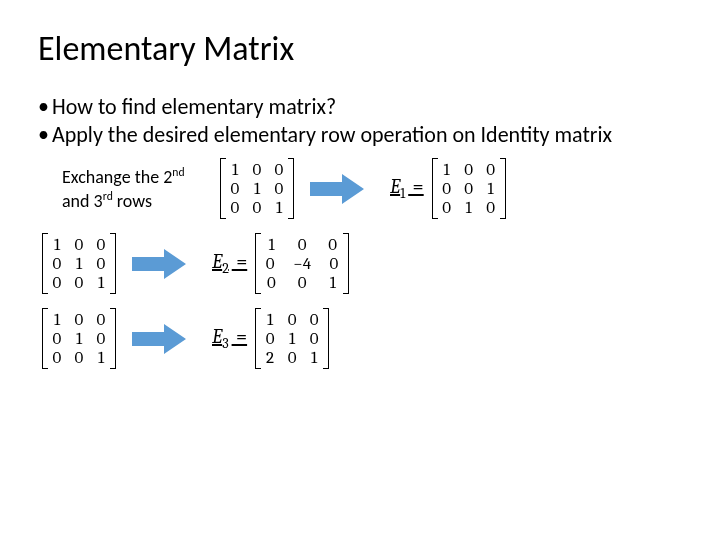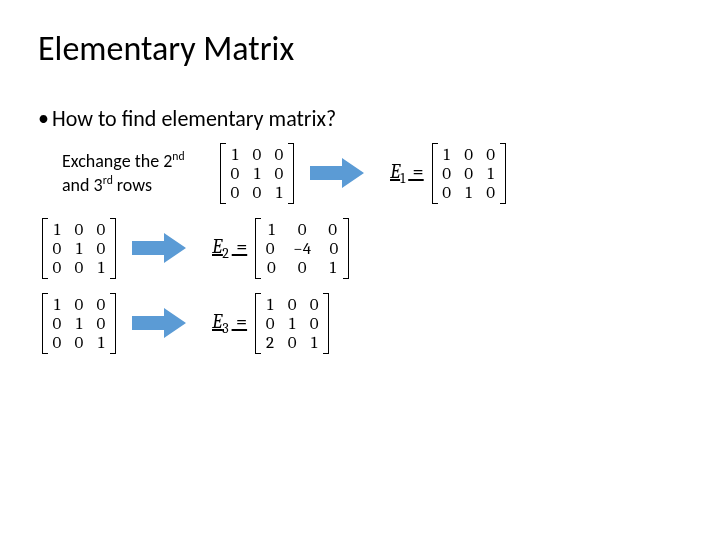--- a/index.html
+++ b/index.html
@@ -8,21 +8,21 @@
     height: 540px;
     background: #fff;
     font-family: Calibri, Arial, sans-serif;
     color: #000;
     padding: 28px 38px;
     position: relative;
   }
   .title {
     font-size: 34px;
     font-weight: 400;
-    margin-bottom: 36px;
+    margin-bottom: 24px;
   }
   .bullets { }
   .bullet {
     font-size: 22px;
     line-height: 1.25;
     padding-left: 14px;
     position: relative;
   }
   .bullet::before {
     content: "•";
@@ -84,20 +84,21 @@
   .eq .sub { font-size: 0.7em; vertical-align: sub; font-style: normal; }
   .eq .equals { font-style: normal; margin-left: 3px; }
 </style>
 </head>
 <body>
 
 <h1 class="title">Elementary Matrix</h1>
 
 <div class="bullets">
   <div class="bullet">How to find elementary matrix?</div>
+  <div class="bullet">Apply the desired elementary row operation on Identity matrix</div>
 </div>
 
 <div class="rows">
     <div class="row">
       <div class="desc">Exchange the 2<sup>nd</sup> and 3<sup>rd</sup> rows</div>
       <span class="matrix">
         <span class="bracket left"></span>
         <span class="mbody">
           <span class="mrow">
             <span class="mcell">1</span>

